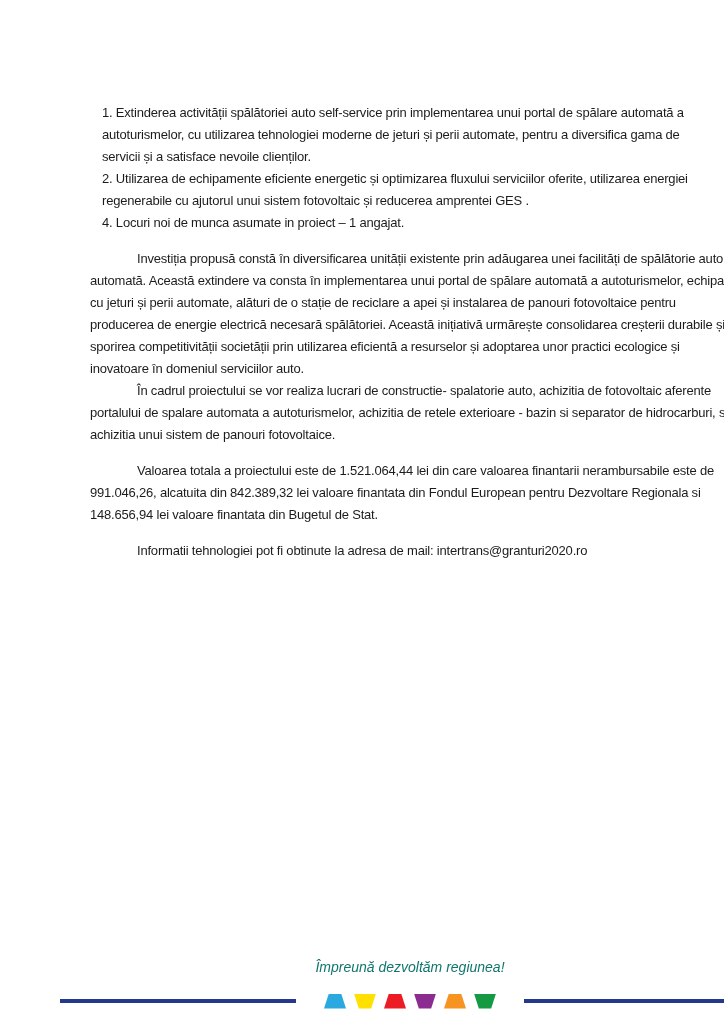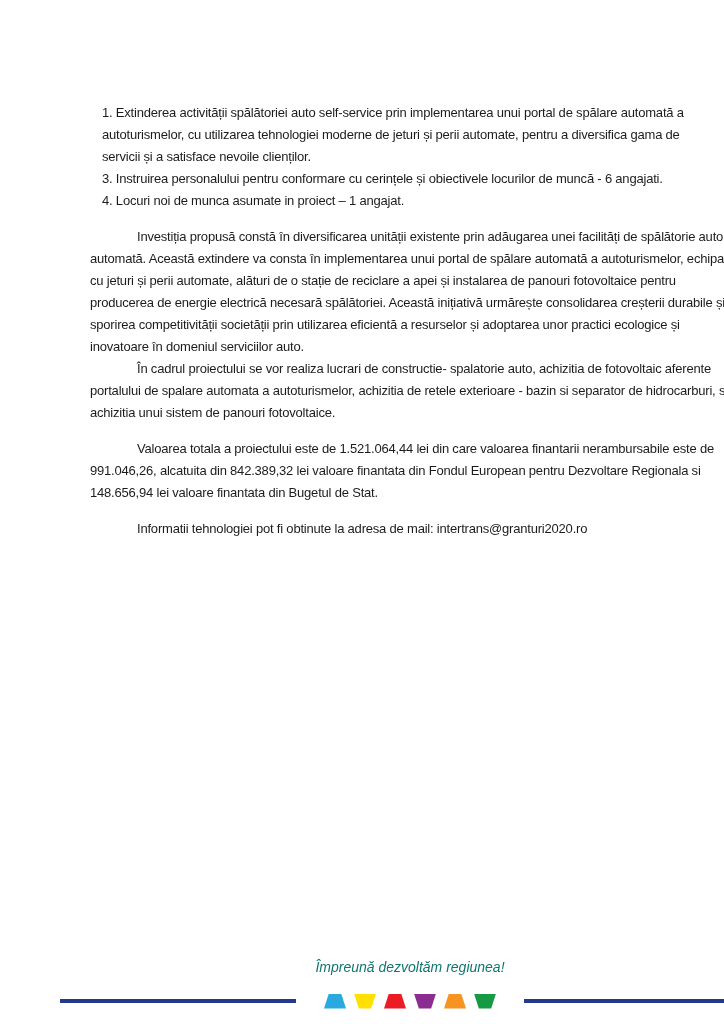--- a/index.html
+++ b/index.html
@@ -80,21 +80,21 @@
 </style>
 </head>
 <body>
 
 <div class="page">
 
   <div class="content">
 
     <div class="objectives">
       <p>1. Extinderea activității spălătoriei auto self-service prin implementarea unui portal de spălare automată a autoturismelor, cu utilizarea tehnologiei moderne de jeturi și perii automate, pentru a diversifica gama de servicii și a satisface nevoile clienților.</p>
-      <p>3. Instruirea personalului pentru conformare cu cerințele și obiectivele locurilor de muncă - 6 angajati.</p>
+      <p>2. Utilizarea de echipamente eficiente energetic și optimizarea fluxului serviciilor oferite, utilizarea energiei regenerabile cu ajutorul unui sistem fotovoltaic și reducerea amprentei GES .</p>
       <p>4. Locuri noi de munca asumate in proiect – 1 angajat.</p>
     </div>
 
     <p class="para tight">Investiția propusă constă în diversificarea unității existente prin adăugarea unei facilități de spălătorie auto automată. Această extindere va consta în implementarea unui portal de spălare automată a autoturismelor, echipat cu jeturi și perii automate, alături de o stație de reciclare a apei și instalarea de panouri fotovoltaice pentru producerea de energie electrică necesară spălătoriei. Această inițiativă urmărește consolidarea creșterii durabile și sporirea competitivității societății prin utilizarea eficientă a resurselor și adoptarea unor practici ecologice și inovatoare în domeniul serviciilor auto.</p>
     <p class="para">În cadrul proiectului se vor realiza lucrari de constructie- spalatorie auto, achizitia de fotovoltaic aferente portalului de spalare automata a autoturismelor, achizitia de retele exterioare - bazin si separator de hidrocarburi, si achizitia unui sistem de panouri fotovoltaice.</p>
     <p class="para">Valoarea totala a proiectului este de 1.521.064,44 lei din care valoarea finantarii nerambursabile este de 991.046,26, alcatuita din 842.389,32 lei valoare finantata din Fondul European pentru Dezvoltare Regionala si 148.656,94 lei valoare finantata din Bugetul de Stat.</p>
     <p class="para">Informatii tehnologiei pot fi obtinute la adresa de mail: intertrans@granturi2020.ro</p>
 
   </div>
 

